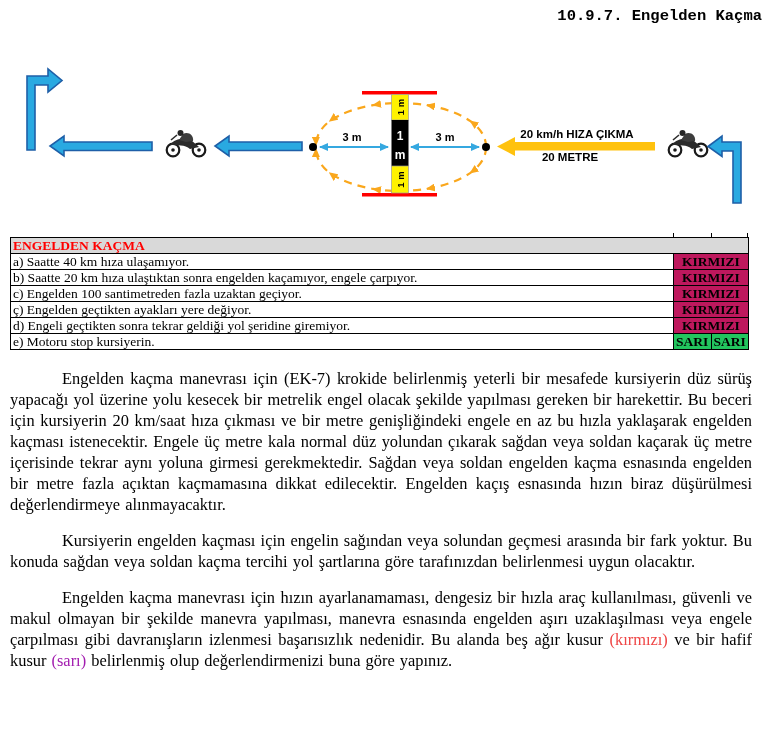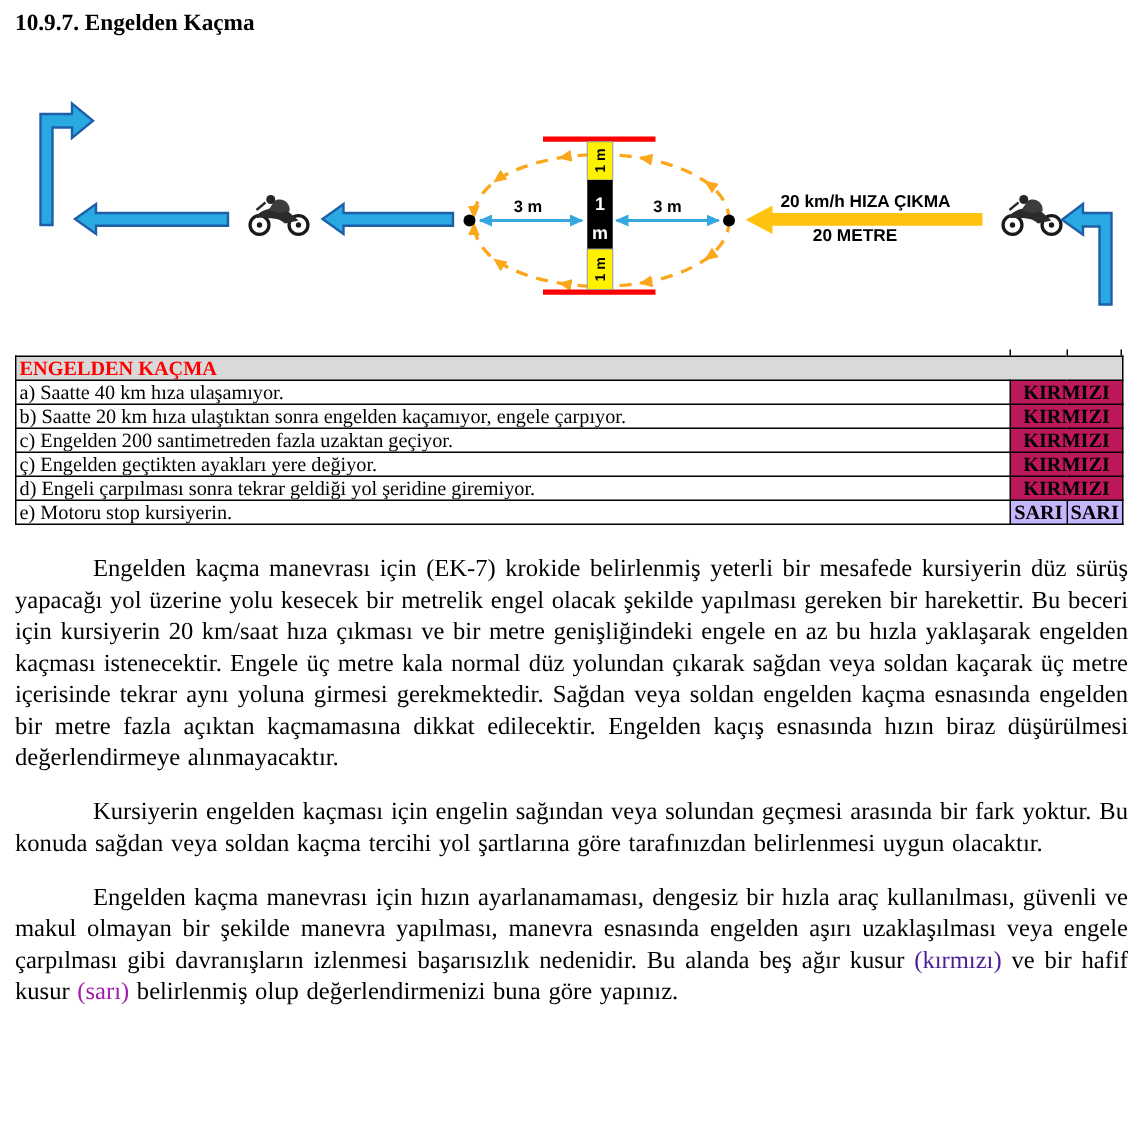--- a/index.html
+++ b/index.html
@@ -1,36 +1,36 @@
 <!DOCTYPE html>
 <html><head>
 <meta charset="utf-8">
 <style>
   html,body{margin:0;padding:0;background:#fff;}
   body{width:762px;height:754px;overflow:hidden;font-family:"Liberation Serif",serif;color:#000;}
 
-  .doc-title{font-family:Liberation Serif, serif;font-weight:bold;font-size:15.5px;margin:7px 0 0 10px;}
+  .doc-title{font-family:Liberation Mono, monospace;font-weight:bold;font-size:15.5px;margin:7px 0 0 10px;text-align:right;}
 
   .diagram{display:block;margin-top:36px;}
 
   .fault-table-wrap{position:relative;margin:4px 14px 0 10px;border-radius:19px;}
   .tick{position:absolute;top:-4px;width:1px;height:4px;background:#000;}
   .tick-a{left:663px;} .tick-b{left:701px;} .tick-c{left:737px;}
   table.fault-table{border-collapse:collapse;width:738px;table-layout:fixed;}
   table.fault-table td{border:1px solid #000;font-family:"Liberation Serif",serif;font-size:13.5px;height:15px;padding:0 2px;line-height:14px;overflow:hidden;white-space:nowrap;}
   td.tbl-header{background:#D9D9D9;color:#FF0000;font-weight:bold;font-size:13.5px;}
   td.fault-label{background:#fff;}
   td.sev{text-align:center;font-weight:bold;font-size:13px;}
   td.sev-red{background:#be185d;color:#000;}
-  td.sev-yellow{background:#c4b5fd;color:#000;}
+  td.sev-yellow{background:#22c55e;color:#000;}
   col.c-label{width:663px;} col.c-sev{width:37.5px;}
 
   .body-text{margin:18px 10px 0 10px;}
   .body-text p{font-size:16.4px;line-height:21px;text-align:justify;text-indent:52px;margin:12px 0 15px 0;word-spacing:1px;}
-  .text-red{color:#4c1d95;}
+  .text-red{color:#ef4444;}
   .text-yellow{color:#a21caf;}
 </style>
 </head>
 <body>
 
 <h1 class="doc-title">10.9.7. Engelden Kaçma</h1>
 
 <svg class="diagram" width="762" height="172" viewBox="0 0 762 172" xmlns="http://www.w3.org/2000/svg">
   <defs>
     <marker id="mOrange" markerWidth="9" markerHeight="8" refX="8" refY="4" orient="auto" markerUnits="userSpaceOnUse">
@@ -129,29 +129,29 @@
       </tr>
       <tr>
         <td class="fault-label">a) Saatte 40 km hıza ulaşamıyor.</td>
         <td class="sev sev-red" colspan="2">KIRMIZI</td>
       </tr>
       <tr>
         <td class="fault-label">b) Saatte 20 km hıza ulaştıktan sonra engelden kaçamıyor, engele çarpıyor.</td>
         <td class="sev sev-red" colspan="2">KIRMIZI</td>
       </tr>
       <tr>
-        <td class="fault-label">c) Engelden 200 santimetreden fazla uzaktan geçiyor.</td>
+        <td class="fault-label">c) Engelden 100 santimetreden fazla uzaktan geçiyor.</td>
         <td class="sev sev-red" colspan="2">KIRMIZI</td>
       </tr>
       <tr>
         <td class="fault-label">ç) Engelden geçtikten ayakları yere değiyor.</td>
         <td class="sev sev-red" colspan="2">KIRMIZI</td>
       </tr>
       <tr>
-        <td class="fault-label">d) Engeli çarpılması sonra tekrar geldiği yol şeridine giremiyor.</td>
+        <td class="fault-label">d) Engeli geçtikten sonra tekrar geldiği yol şeridine giremiyor.</td>
         <td class="sev sev-red" colspan="2">KIRMIZI</td>
       </tr>
       <tr>
         <td class="fault-label">e) Motoru stop kursiyerin.</td>
         <td class="sev sev-yellow">SARI</td>
         <td class="sev sev-yellow">SARI</td>
       </tr>
     </tbody>
   </table>
 </div>

